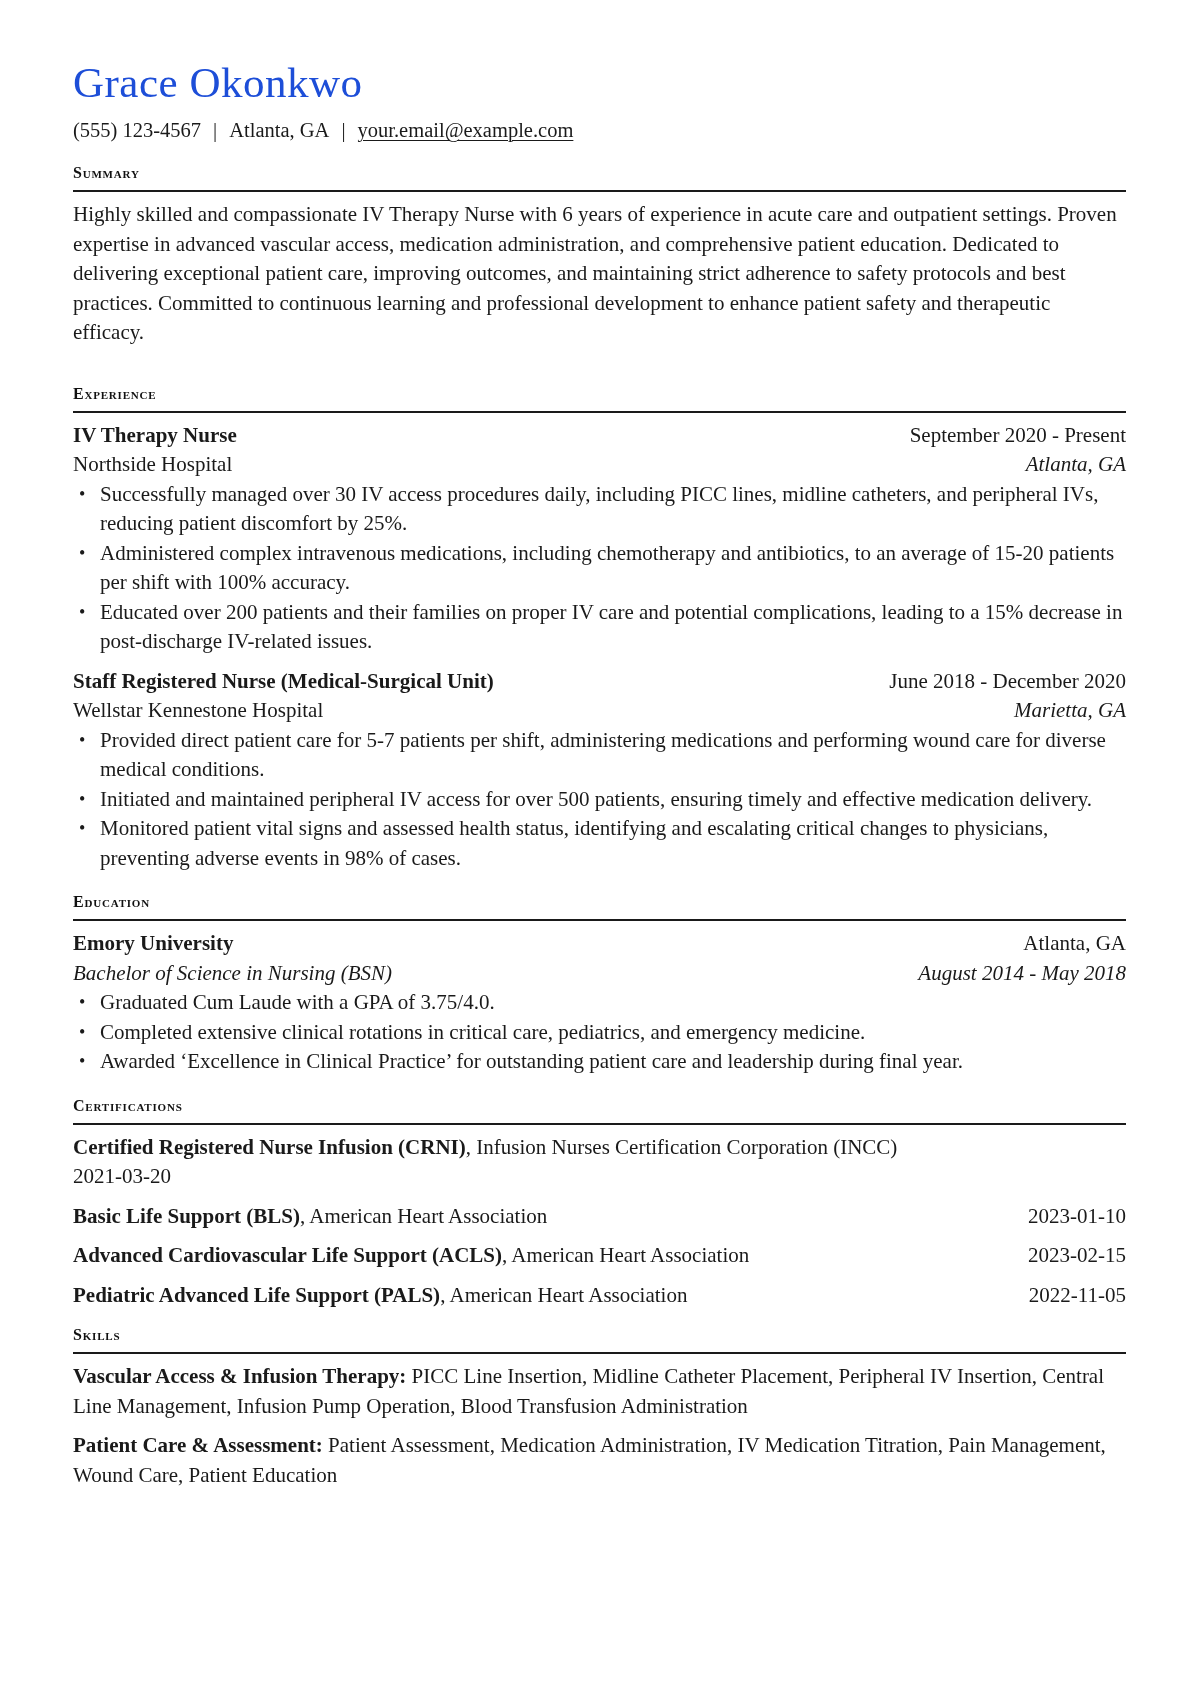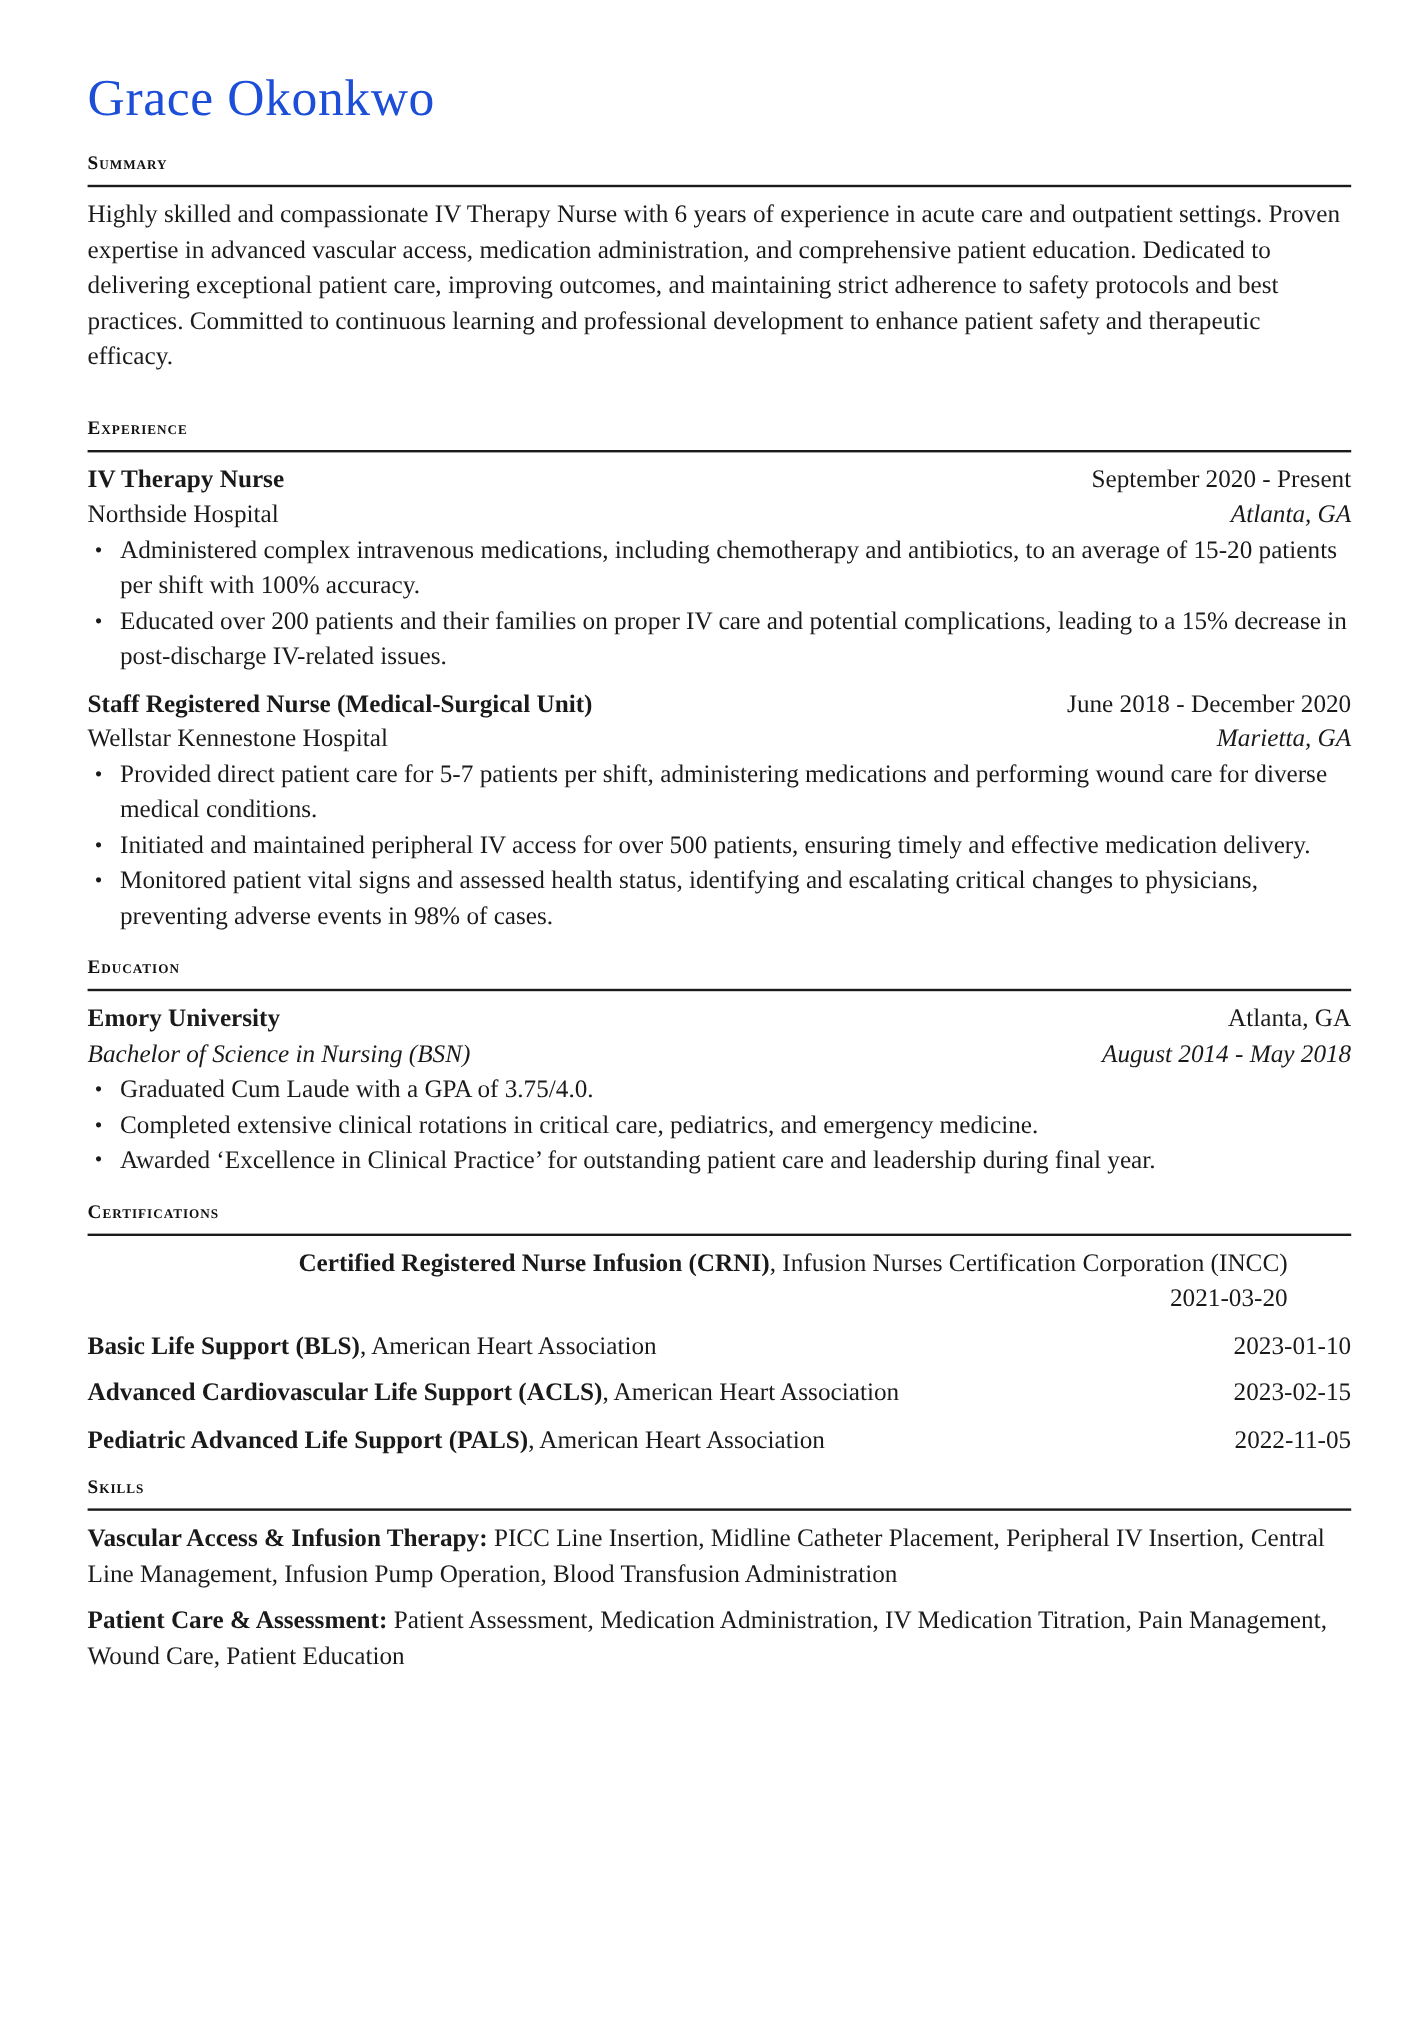--- a/index.html
+++ b/index.html
@@ -98,40 +98,44 @@
     margin-bottom: 10px;
   }
 </style>
 </head>
 <body>
 
 <div class="page">
 
   <header>
     <h1 class="name">Grace Okonkwo</h1>
+    <div class="contact">
+      <span>(555) 123-4567</span><span class="sep">|</span><span>Atlanta, GA</span><span class="sep">|</span><a href="mailto:your.email@example.com">your.email@example.com</a>
+    </div>
   </header>
 
   <section class="section" style="margin-top:14px;">
     <div class="section-title">Summary</div>
     <p class="summary-text">Highly skilled and compassionate IV Therapy Nurse with 6 years of experience in acute care and outpatient settings. Proven expertise in advanced vascular access, medication administration, and comprehensive patient education. Dedicated to delivering exceptional patient care, improving outcomes, and maintaining strict adherence to safety protocols and best practices. Committed to continuous learning and professional development to enhance patient safety and therapeutic efficacy.</p>
   </section>
 
   <section class="section" style="margin-top:31px;">
     <div class="section-title">Experience</div>
 
     <div class="entry">
       <div class="row">
         <span class="bold">IV Therapy Nurse</span>
         <span>September 2020 - Present</span>
       </div>
       <div class="row">
         <span>Northside Hospital</span>
         <span class="italic">Atlanta, GA</span>
       </div>
       <ul class="bullets">
+        <li>Successfully managed over 30 IV access procedures daily, including PICC lines, midline catheters, and peripheral IVs, reducing patient discomfort by 25%.</li>
         <li>Administered complex intravenous medications, including chemotherapy and antibiotics, to an average of 15-20 patients per shift with 100% accuracy.</li>
         <li>Educated over 200 patients and their families on proper IV care and potential complications, leading to a 15% decrease in post-discharge IV-related issues.</li>
       </ul>
     </div>
 
     <div class="entry" style="margin-top:10px;">
       <div class="row">
         <span class="bold">Staff Registered Nurse (Medical-Surgical Unit)</span>
         <span>June 2018 - December 2020</span>
       </div>
@@ -162,21 +166,21 @@
         <li>Graduated Cum Laude with a GPA of 3.75/4.0.</li>
         <li>Completed extensive clinical rotations in critical care, pediatrics, and emergency medicine.</li>
         <li>Awarded ‘Excellence in Clinical Practice’ for outstanding patient care and leadership during final year.</li>
       </ul>
     </div>
   </section>
 
   <section class="section" style="margin-top:14px;">
     <div class="section-title">Certifications</div>
 
-    <div class="cert" style="width:1000px;text-align:right;">
+    <div class="cert" style="width:1000px;">
       <span class="bold">Certified Registered Nurse Infusion (CRNI)</span><span>, Infusion Nurses Certification Corporation (INCC)</span>
       <div>2021-03-20</div>
     </div>
 
     <div class="cert row">
       <span><span class="bold">Basic Life Support (BLS)</span><span>, American Heart Association</span></span>
       <span>2023-01-10</span>
     </div>
 
     <div class="cert row">

